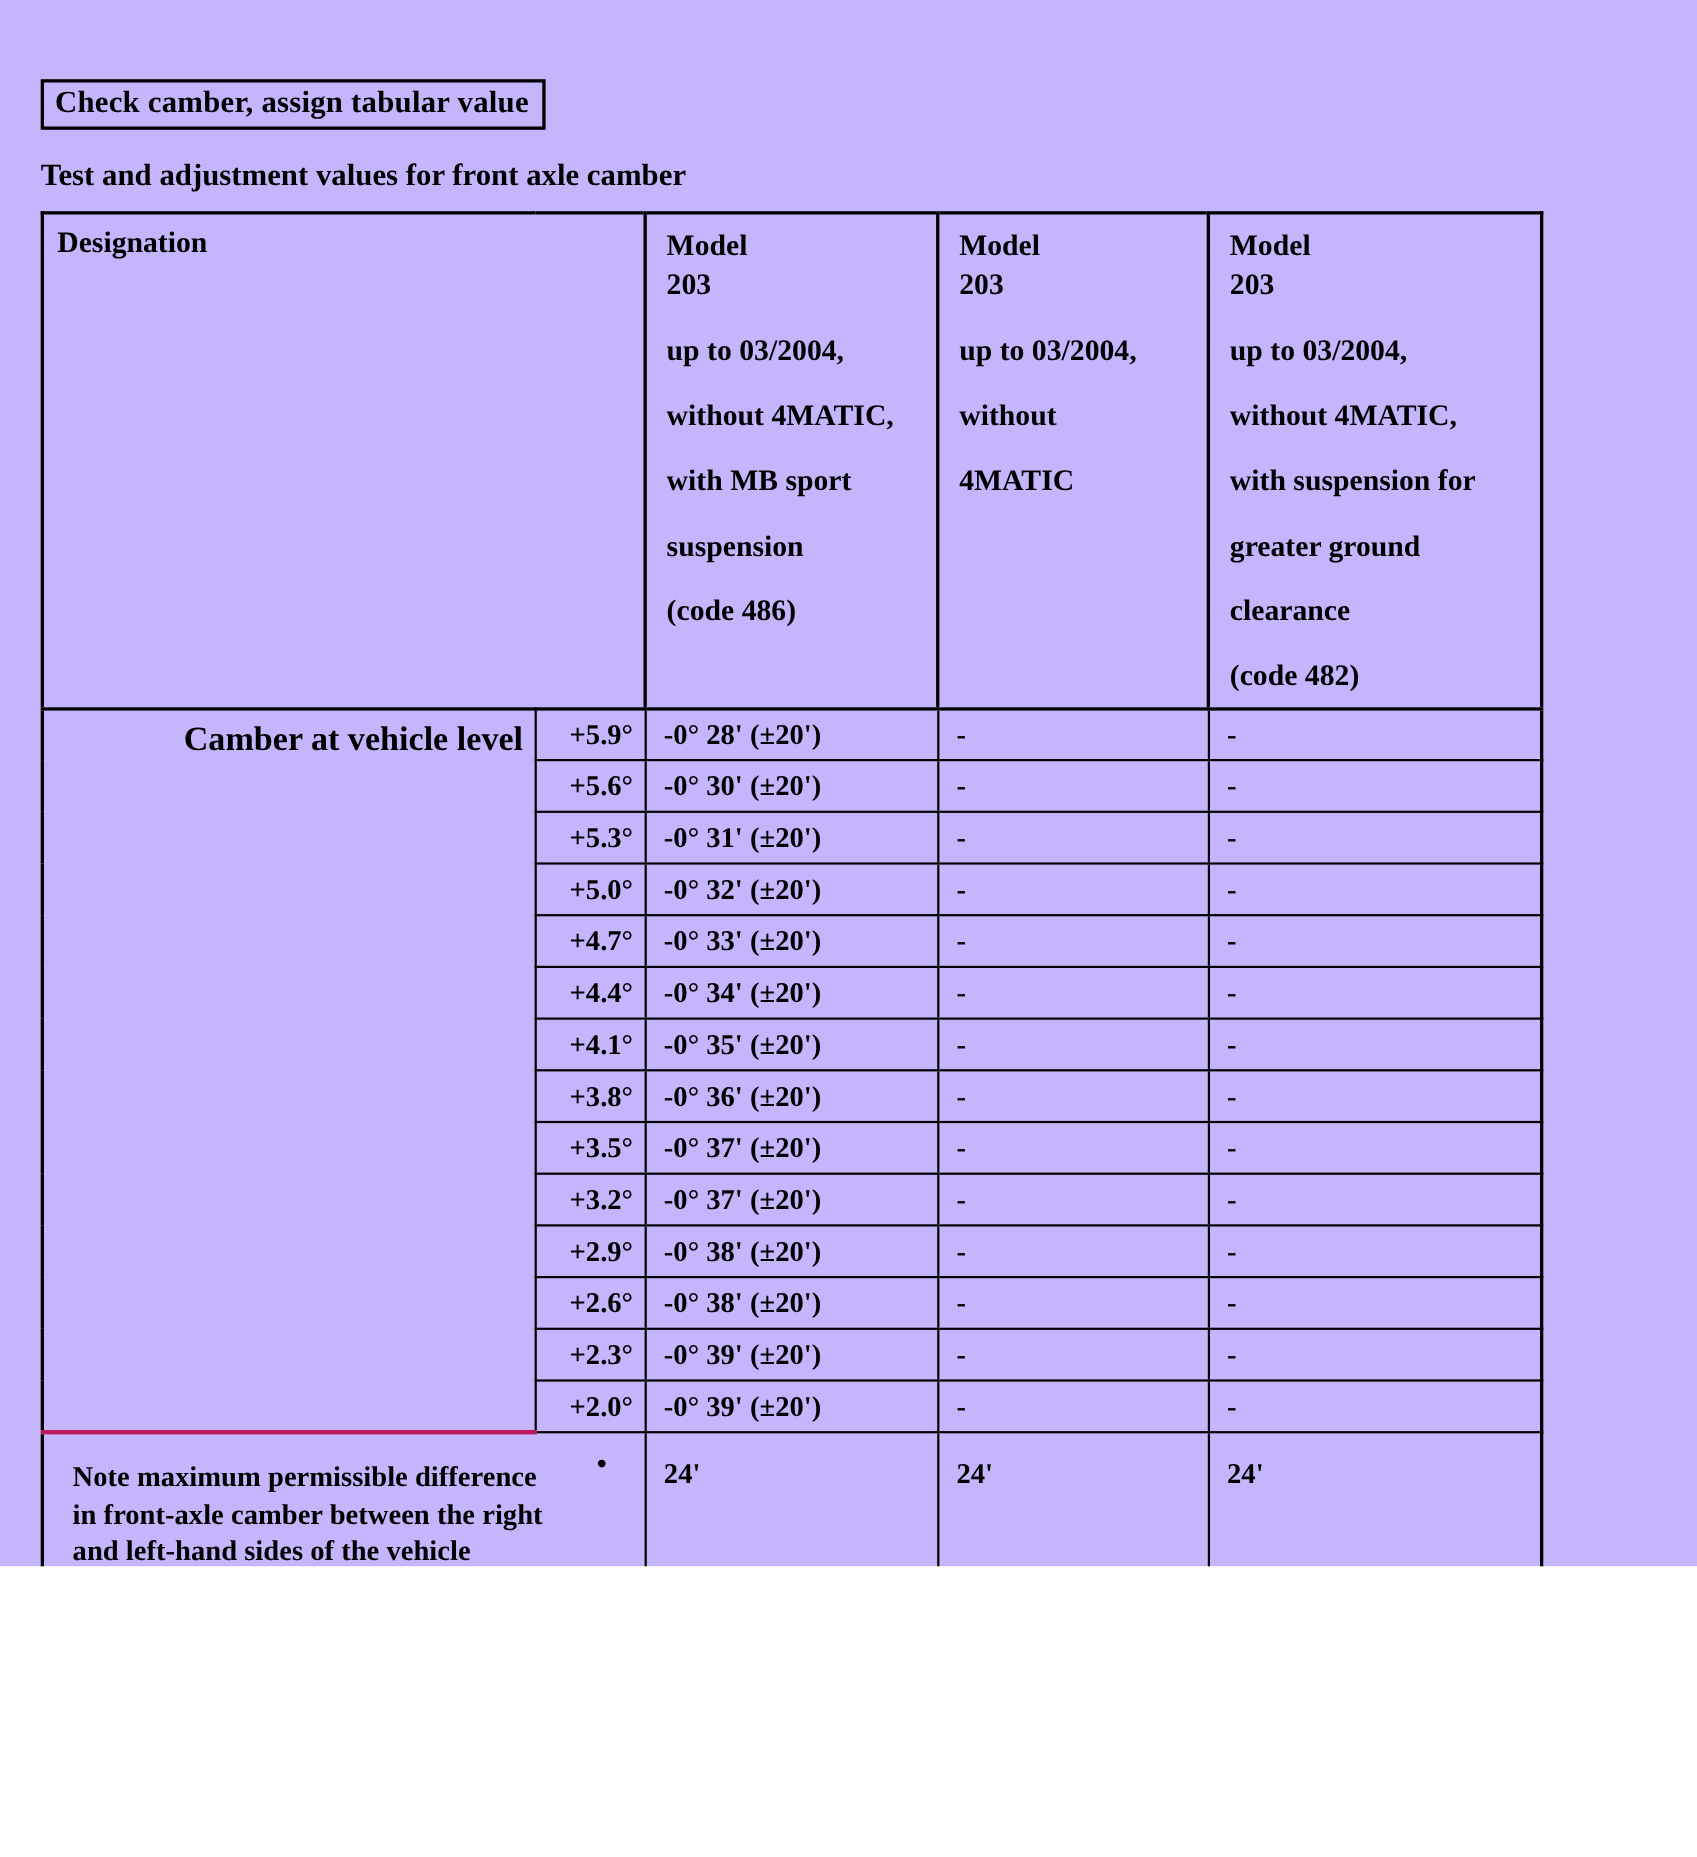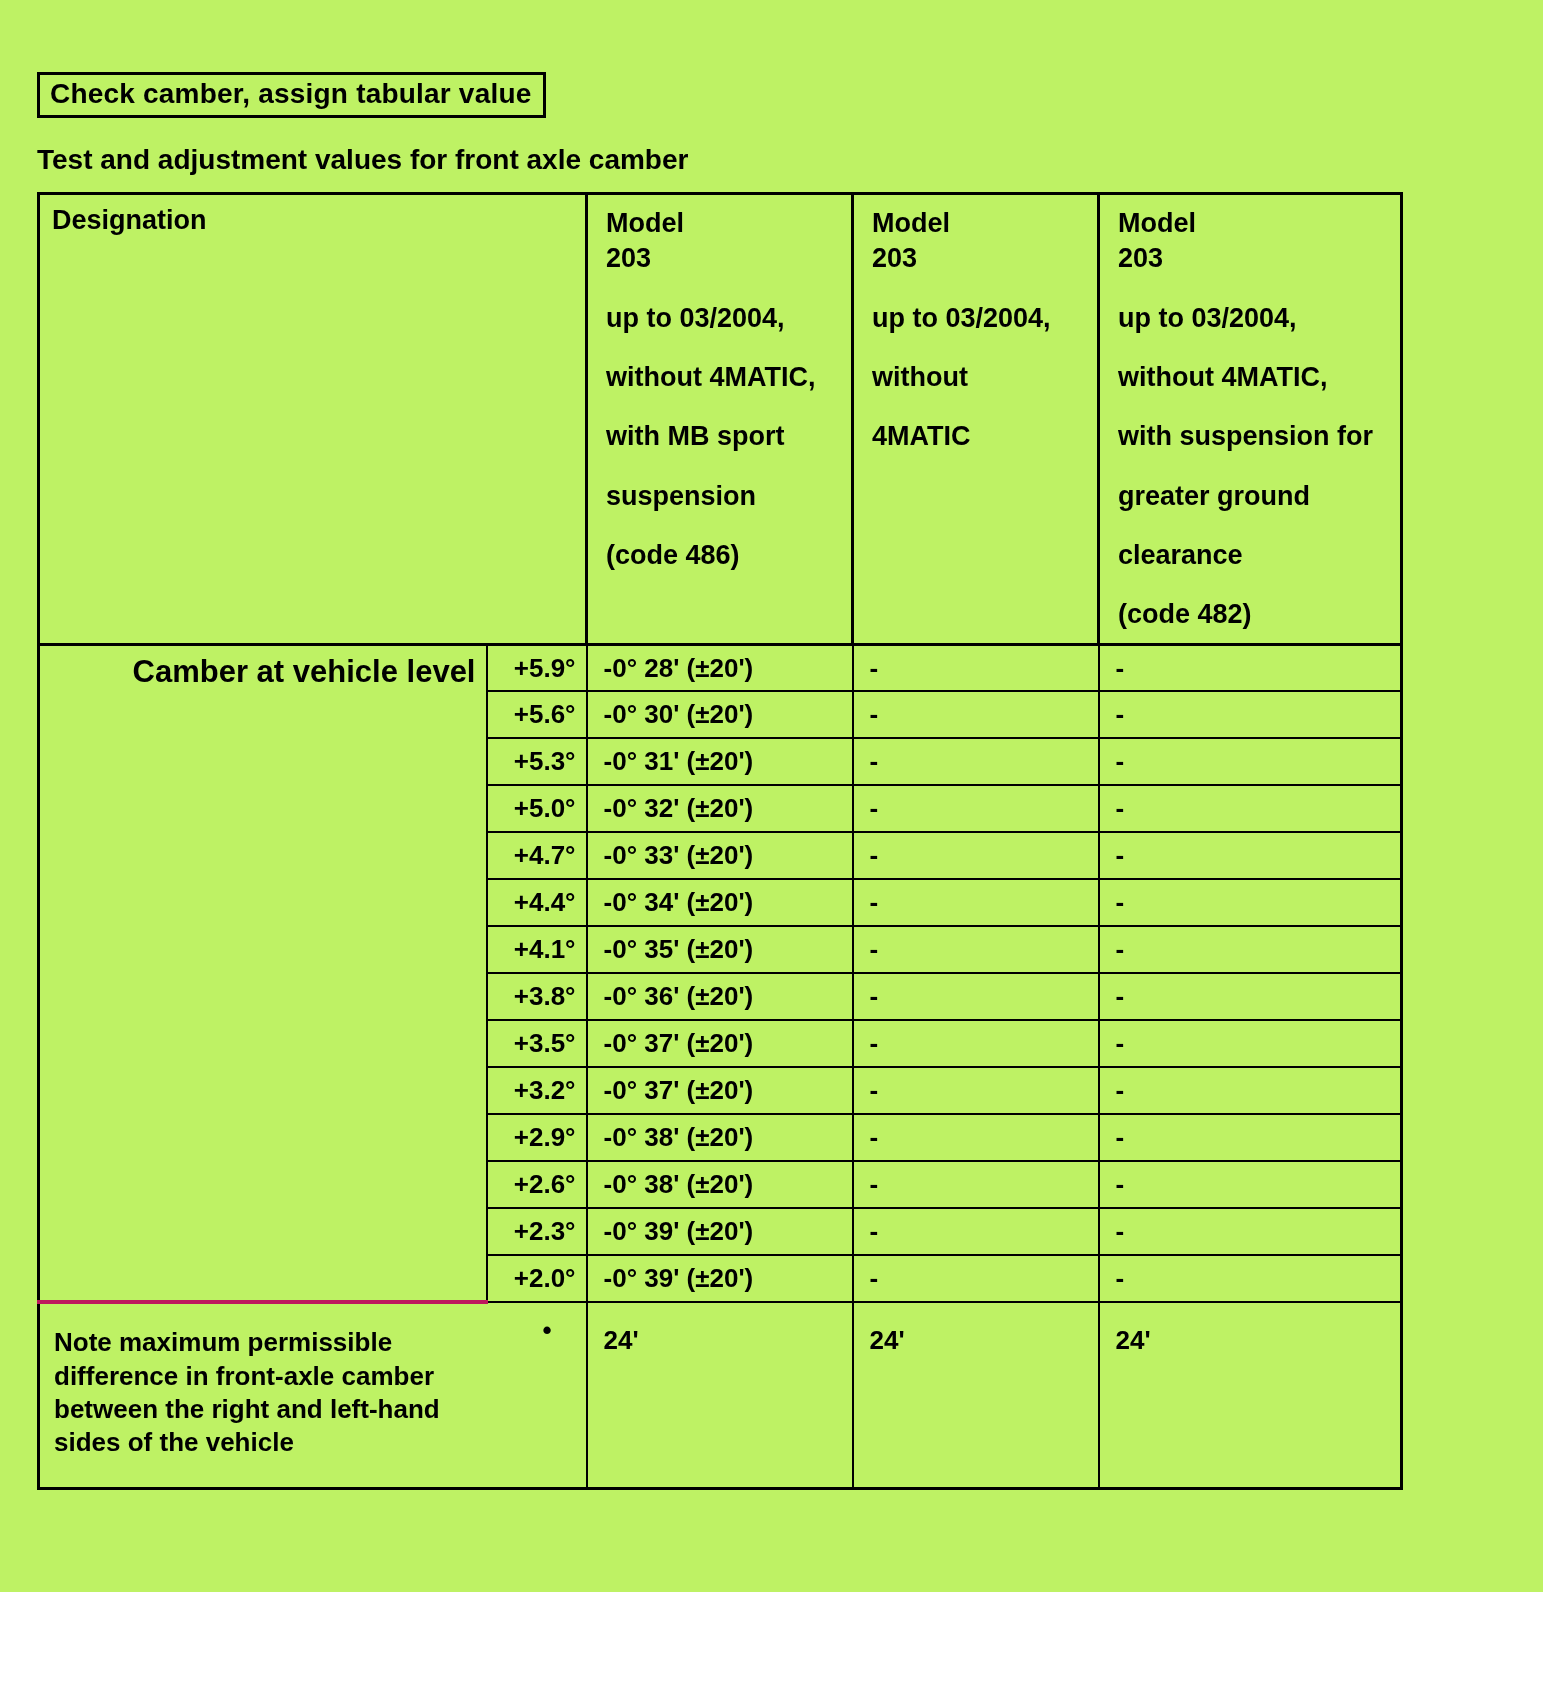--- a/index.html
+++ b/index.html
@@ -8,25 +8,26 @@
     background: #ffffff;
   }
   body {
     font-family: "Liberation Sans", sans-serif;
     color: #000000;
     -webkit-font-smoothing: antialiased;
   }
   .page {
     position: relative;
     width: 1543px;
-    height: 1592px;
-    background: #bef264;
+    height: 1424px;
+    background: #c4b5fd;
     box-sizing: border-box;
     padding: 72px 0 0 37px;
     overflow: hidden;
+    font-family: Liberation Serif, serif;
   }
   .boxed-title {
     display: inline-block;
     border: 3px solid #000;
     padding: 3px 12px 5px 10px;
     font-size: 28px;
     font-weight: 700;
     letter-spacing: 0.2px;
   }
   .subtitle {
@@ -96,21 +97,21 @@
     text-align: left;
     vertical-align: middle;
     padding: 2px 6px 2px 16px;
     border-left: 2px solid #000;
     border-bottom: 2px solid #000;
   }
   td.note-cell {
     position: relative;
     height: 186px;
     vertical-align: top;
-    padding: 22px 60px 8px 14px;
+    padding: 22px 60px 8px 26px;
     font-size: 26px;
     line-height: 1.28;
   }
   .note-text {
     display: block;
     max-width: 430px;
   }
   .note-bullet {
     position: absolute;
     top: 10px;

